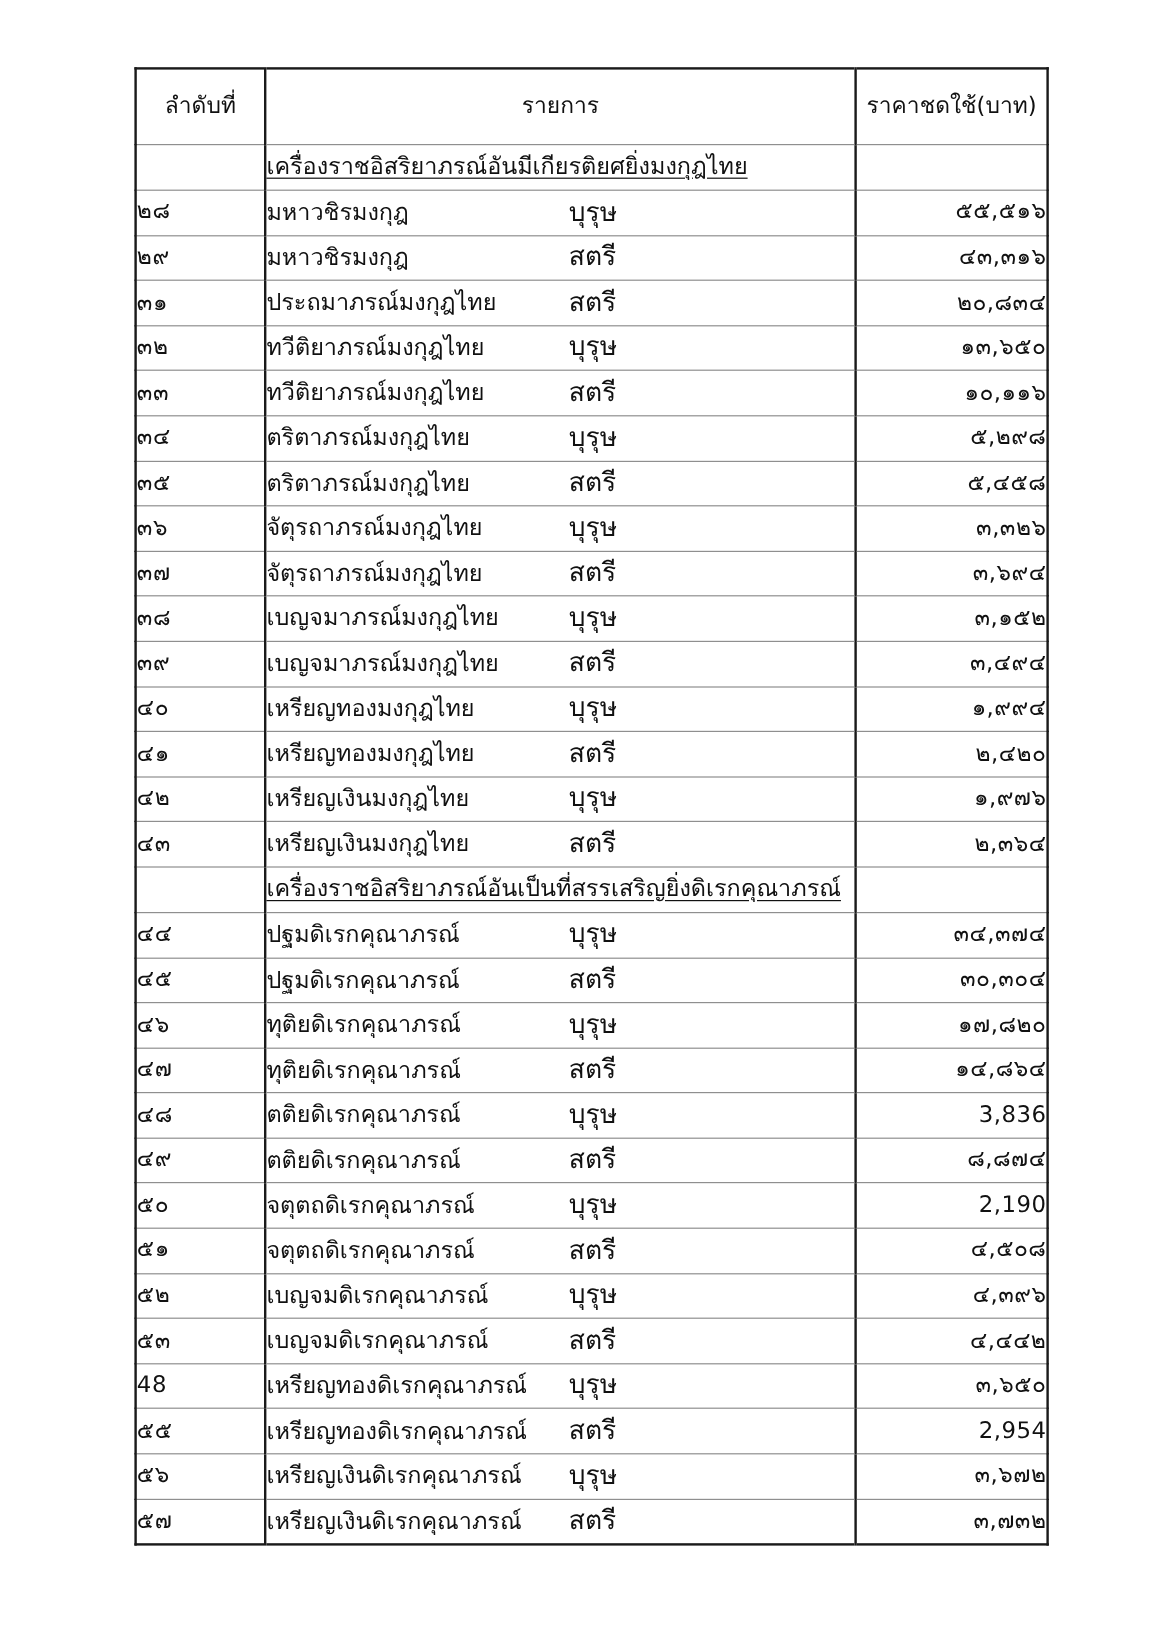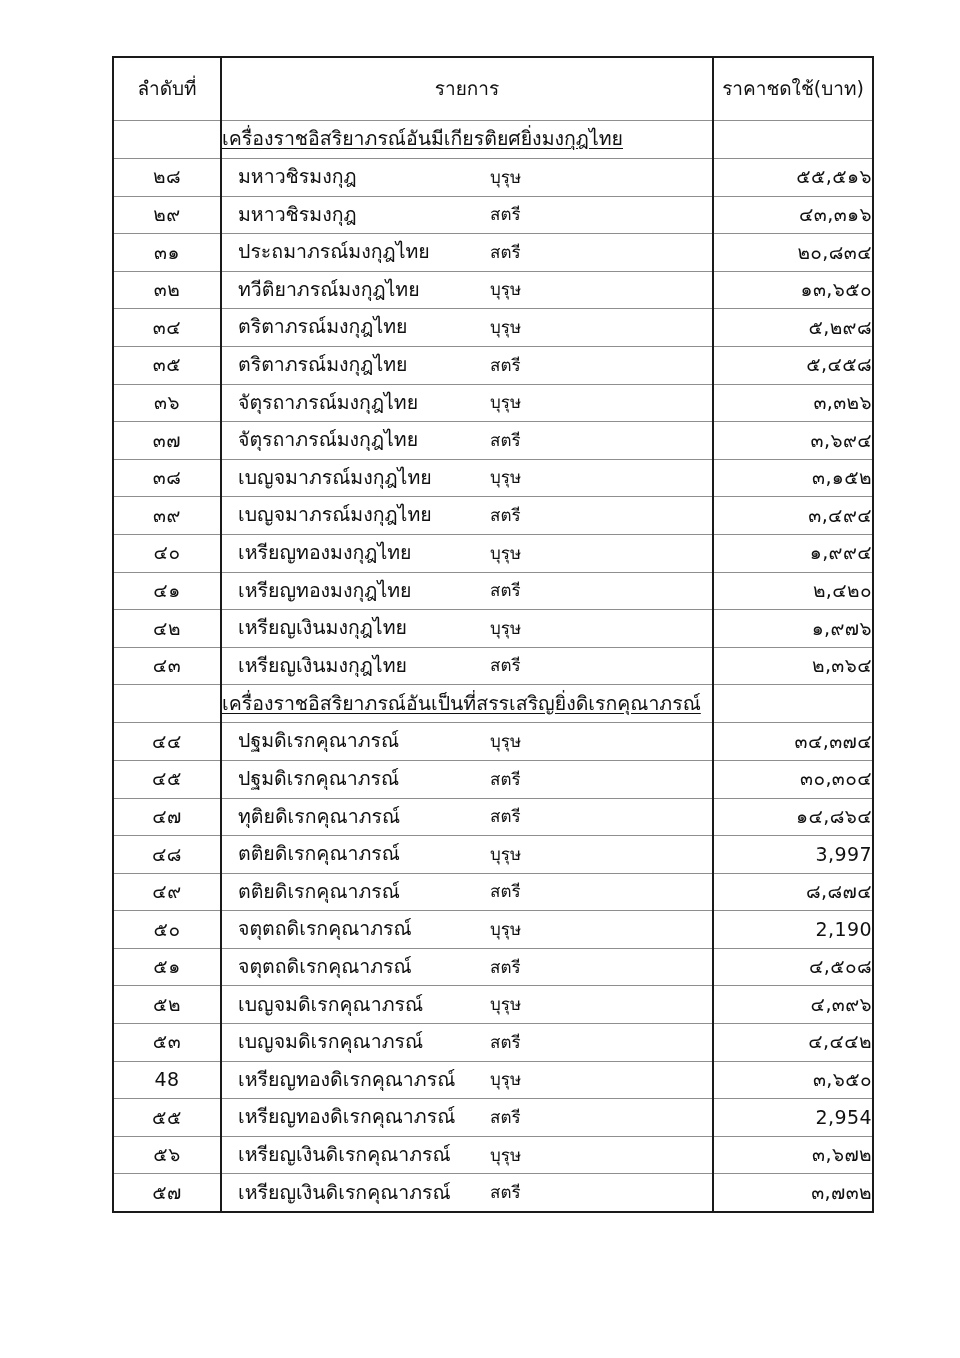--- a/index.html
+++ b/index.html
@@ -77,43 +77,41 @@
   }
   thead th.h-no { }
   thead th.h-item { }
   thead th.h-price { }
 
   
   tbody tr.data-row td { height: 36.6px; }
   tbody tr.section-row td { height: 37px; margin-top: 27px; }
 
   td.cell-no {
-    text-align: center;
     font-size: 19px;
     letter-spacing: 0.5px;
   }
 
   td.cell-item {
     padding-left: 14px;
   }
   .item-inner {
     display: flex;
     align-items: center;
   }
   .item-name {
     display: block;
     width: 252px;
     flex: 0 0 252px;
     font-size: 19.5px;
     white-space: nowrap;
-    padding-left: 16px;
   }
   .item-gender {
     display: block;
-    font-size: 17px;
+    font-size: 22px;
     white-space: nowrap;
   }
 
   td.cell-price {
     text-align: right;
     padding-right: 14px;
     font-size: 19px;
     letter-spacing: 0.4px;
   }
 
@@ -191,20 +189,30 @@
             <td class="cell-no">๓๒</td>
             <td class="cell-item">
               <div class="item-inner">
                 <span class="item-name">ทวีติยาภรณ์มงกุฎไทย</span>
                 <span class="item-gender">บุรุษ</span>
               </div>
             </td>
             <td class="cell-price">๑๓,๖๕๐</td>
           </tr>
           <tr class="data-row">
+            <td class="cell-no">๓๓</td>
+            <td class="cell-item">
+              <div class="item-inner">
+                <span class="item-name">ทวีติยาภรณ์มงกุฎไทย</span>
+                <span class="item-gender">สตรี</span>
+              </div>
+            </td>
+            <td class="cell-price">๑๐,๑๑๖</td>
+          </tr>
+          <tr class="data-row">
             <td class="cell-no">๓๔</td>
             <td class="cell-item">
               <div class="item-inner">
                 <span class="item-name">ตริตาภรณ์มงกุฎไทย</span>
                 <span class="item-gender">บุรุษ</span>
               </div>
             </td>
             <td class="cell-price">๕,๒๙๘</td>
           </tr>
           <tr class="data-row">
@@ -316,38 +324,48 @@
             <td class="cell-no">๔๕</td>
             <td class="cell-item">
               <div class="item-inner">
                 <span class="item-name">ปฐมดิเรกคุณาภรณ์</span>
                 <span class="item-gender">สตรี</span>
               </div>
             </td>
             <td class="cell-price">๓๐,๓๐๔</td>
           </tr>
           <tr class="data-row">
+            <td class="cell-no">๔๖</td>
+            <td class="cell-item">
+              <div class="item-inner">
+                <span class="item-name">ทุติยดิเรกคุณาภรณ์</span>
+                <span class="item-gender">บุรุษ</span>
+              </div>
+            </td>
+            <td class="cell-price">๑๗,๘๒๐</td>
+          </tr>
+          <tr class="data-row">
             <td class="cell-no">๔๗</td>
             <td class="cell-item">
               <div class="item-inner">
                 <span class="item-name">ทุติยดิเรกคุณาภรณ์</span>
                 <span class="item-gender">สตรี</span>
               </div>
             </td>
             <td class="cell-price">๑๔,๘๖๔</td>
           </tr>
           <tr class="data-row">
             <td class="cell-no">๔๘</td>
             <td class="cell-item">
               <div class="item-inner">
                 <span class="item-name">ตติยดิเรกคุณาภรณ์</span>
                 <span class="item-gender">บุรุษ</span>
               </div>
             </td>
-            <td class="cell-price">3,997</td>
+            <td class="cell-price">3,836</td>
           </tr>
           <tr class="data-row">
             <td class="cell-no">๔๙</td>
             <td class="cell-item">
               <div class="item-inner">
                 <span class="item-name">ตติยดิเรกคุณาภรณ์</span>
                 <span class="item-gender">สตรี</span>
               </div>
             </td>
             <td class="cell-price">๘,๘๗๔</td>

